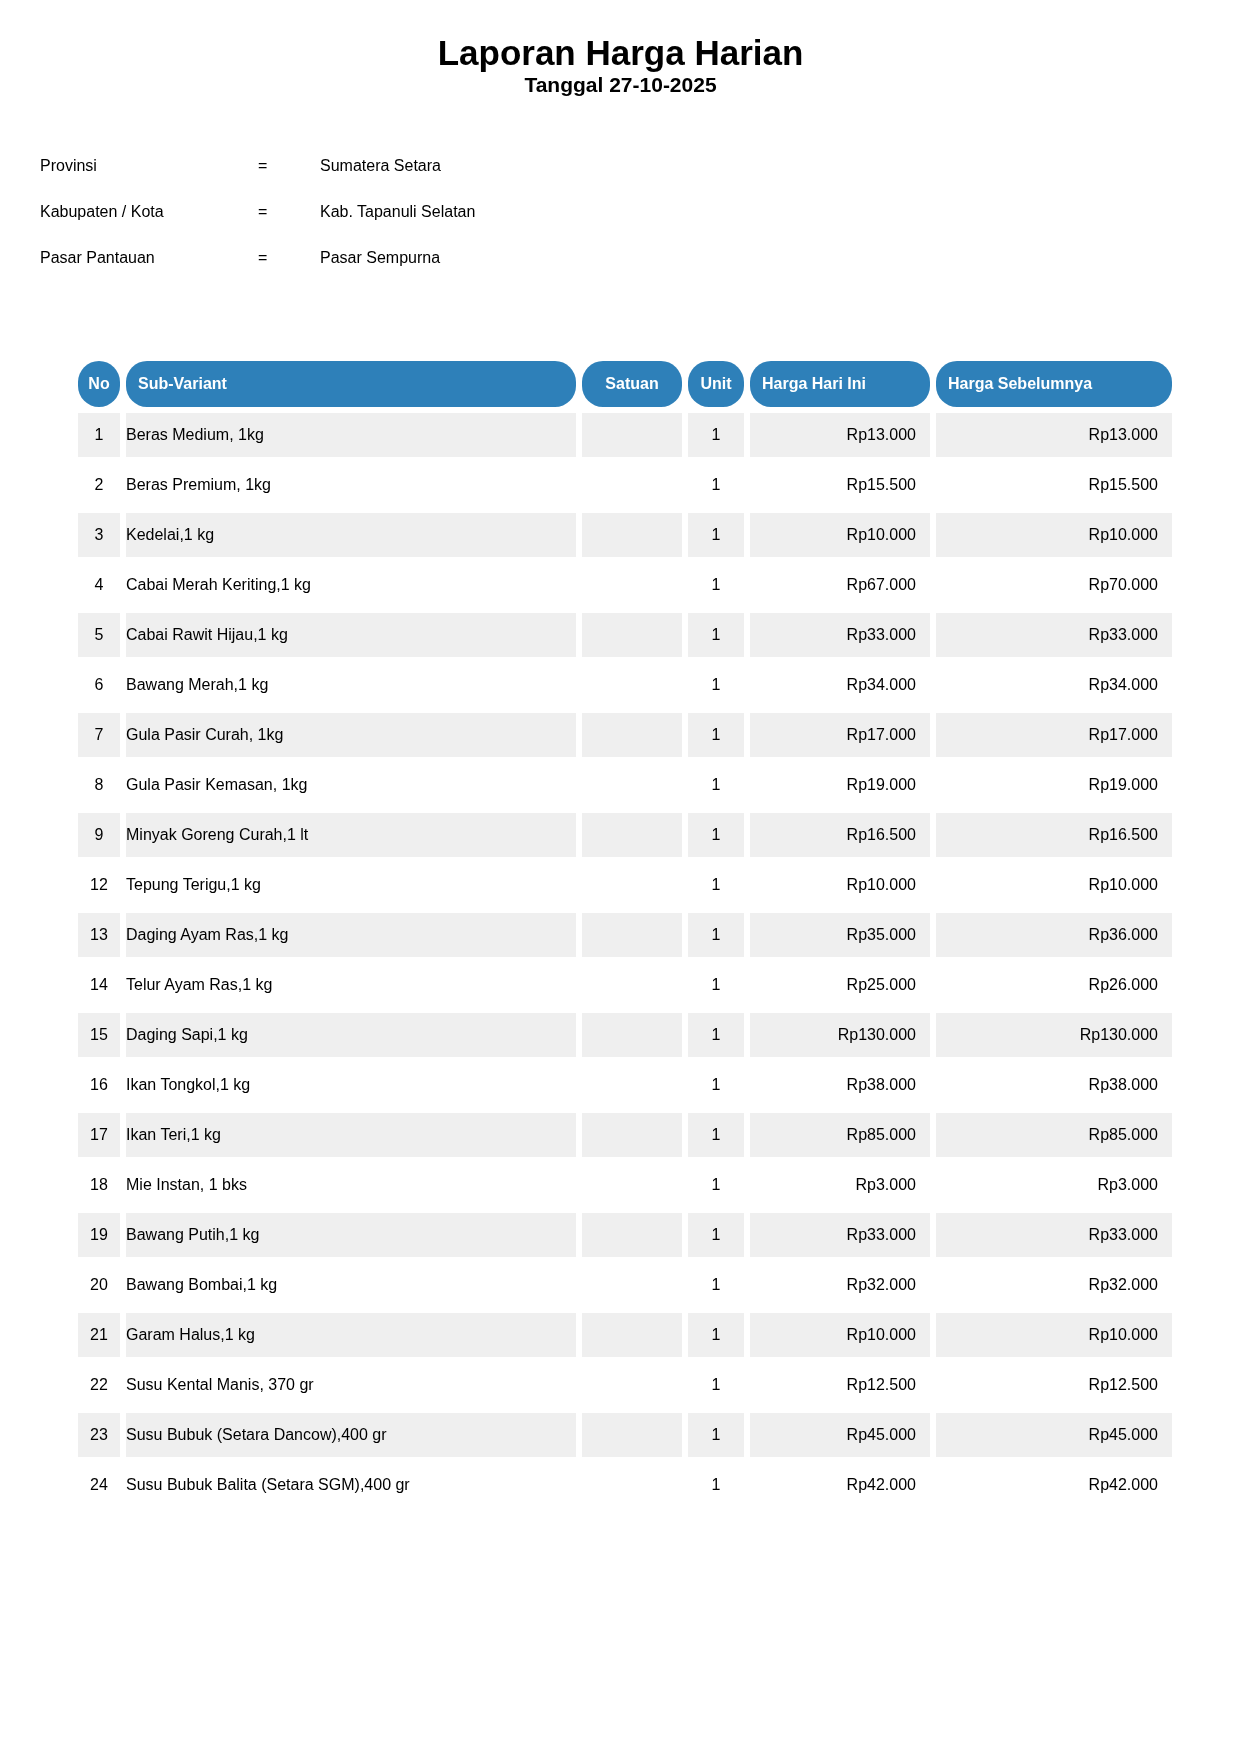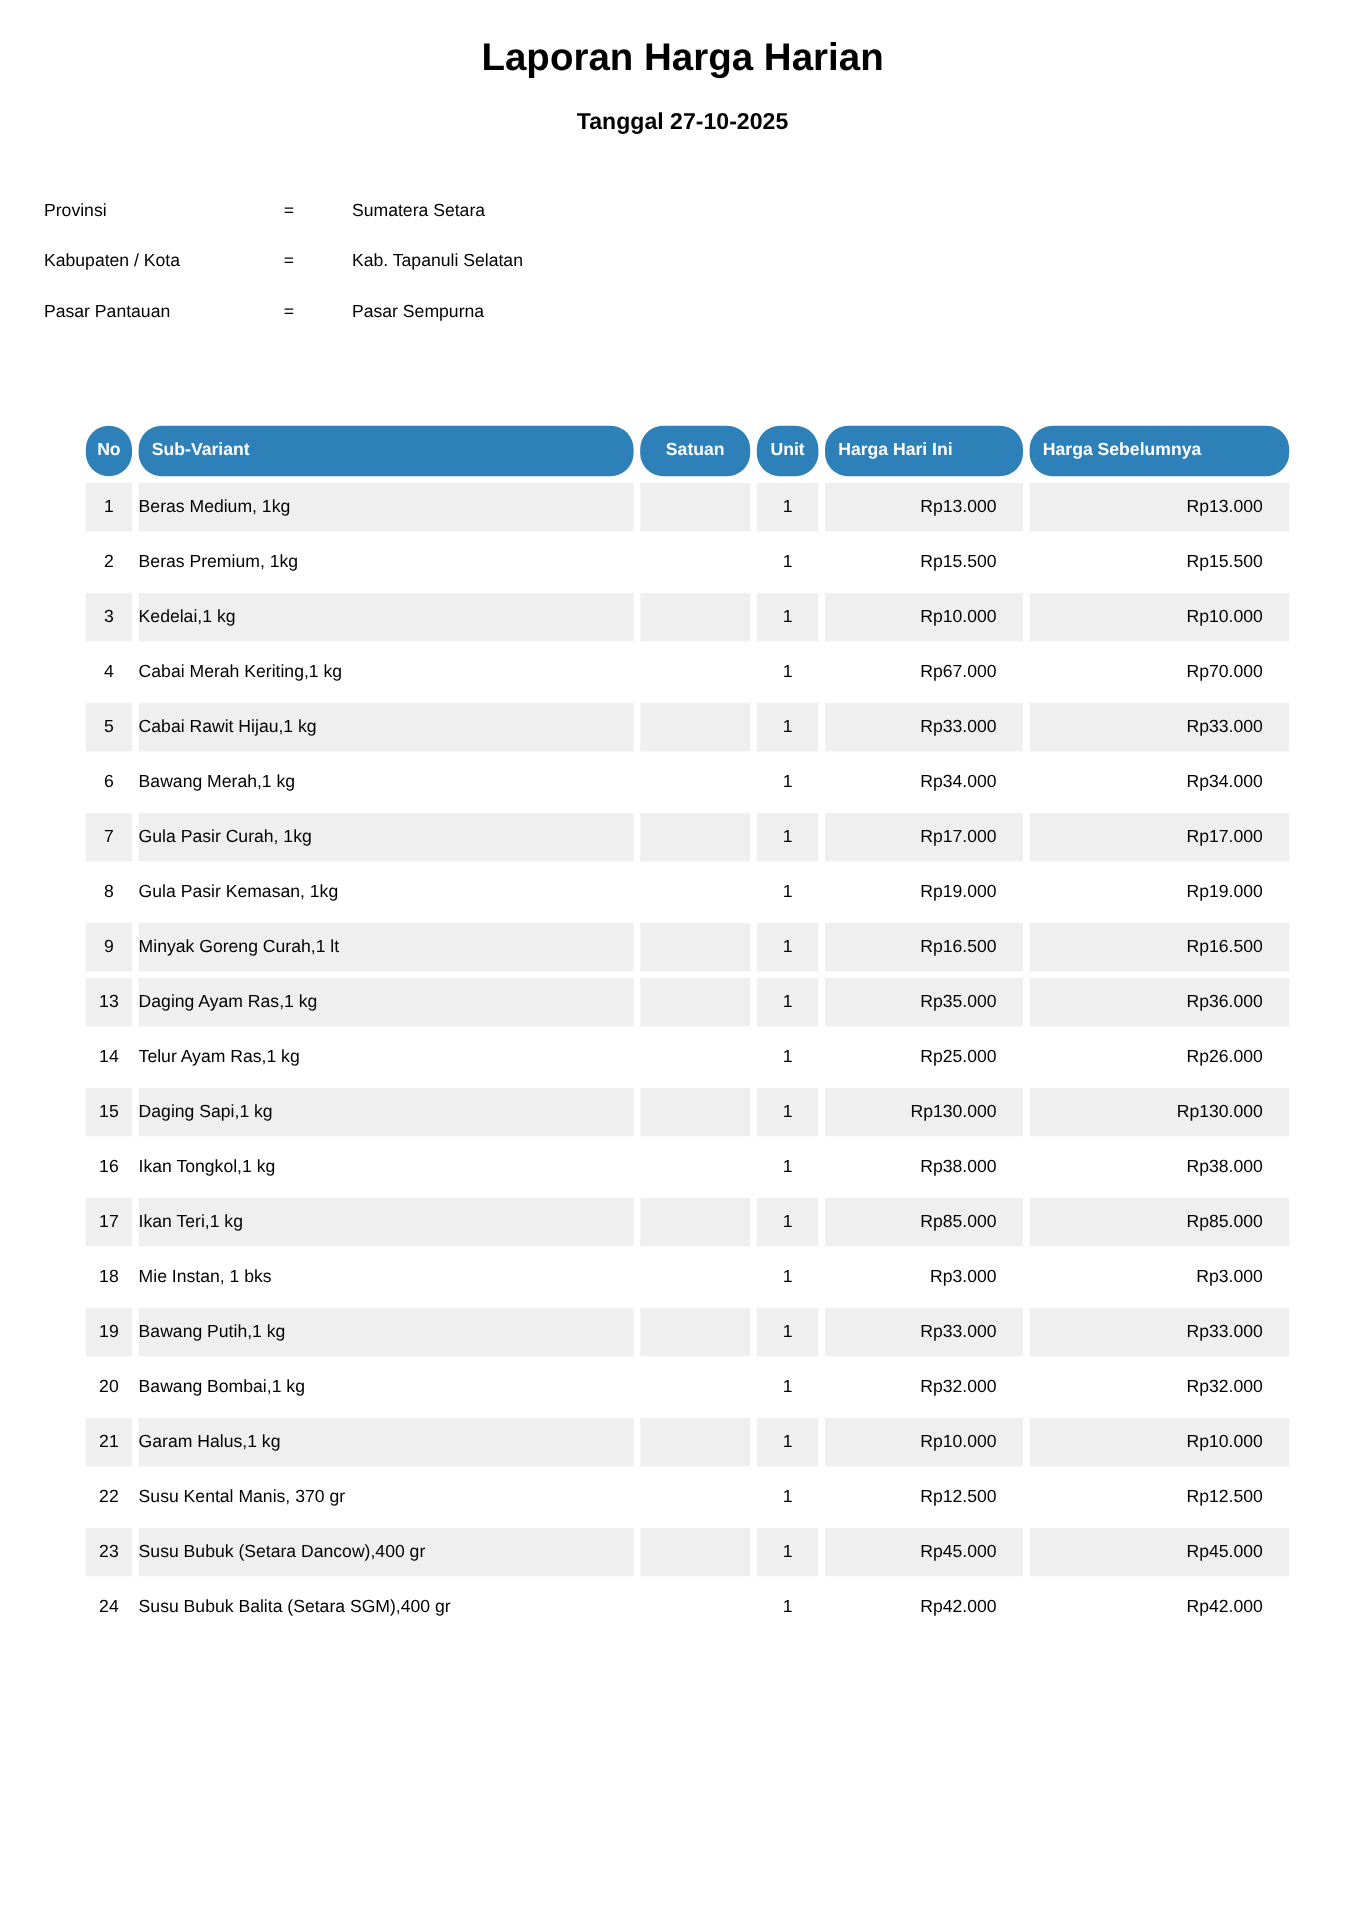--- a/index.html
+++ b/index.html
@@ -18,21 +18,20 @@
   }
   .report{width:1241px;}
   .title{
     margin-top:33px;
     text-align:center;
     font-size:35px;
     font-weight:bold;
     line-height:1.15;
   }
   .subtitle{
-    margin-top:26px;
     text-align:center;
     font-size:21px;
     font-weight:bold;
   }
   .meta{
     margin-top:46px;
     margin-left:40px;
     margin-right:63px;
   }
   .meta-row{
@@ -68,21 +67,21 @@
     height:44px;
     vertical-align:middle;
     overflow:hidden;
     white-space:nowrap;
   }
   tr.stripe td{background:var(--stripe-bg);}
   td.c-no{text-align:center;}
   td.c-sub{text-align:left;}
   td.c-satuan{text-align:center;}
   td.c-unit{text-align:center;}
-  td.c-price{text-align:right;padding-right:24px;}
+  td.c-price{text-align:right;padding-right:14px;}
 </style>
 </head>
 <body>
 
 <div class="report">
 
   <h1 class="title">Laporan Harga Harian</h1>
   <h2 class="subtitle">Tanggal 27-10-2025</h2>
 
   <div class="meta">
@@ -188,20 +187,28 @@
           <td class="c-price">Rp19.000</td>
         </tr>
         <tr class="stripe">
           <td class="c-no">9</td>
           <td class="c-sub">Minyak Goreng Curah,1 lt</td>
           <td class="c-satuan"></td>
           <td class="c-unit">1</td>
           <td class="c-price">Rp16.500</td>
           <td class="c-price">Rp16.500</td>
         </tr>
+        <tr>
+          <td class="c-no">12</td>
+          <td class="c-sub">Tepung Terigu,1 kg</td>
+          <td class="c-satuan"></td>
+          <td class="c-unit">1</td>
+          <td class="c-price">Rp10.000</td>
+          <td class="c-price">Rp10.000</td>
+        </tr>
         <tr class="stripe">
           <td class="c-no">13</td>
           <td class="c-sub">Daging Ayam Ras,1 kg</td>
           <td class="c-satuan"></td>
           <td class="c-unit">1</td>
           <td class="c-price">Rp35.000</td>
           <td class="c-price">Rp36.000</td>
         </tr>
         <tr>
           <td class="c-no">14</td>

